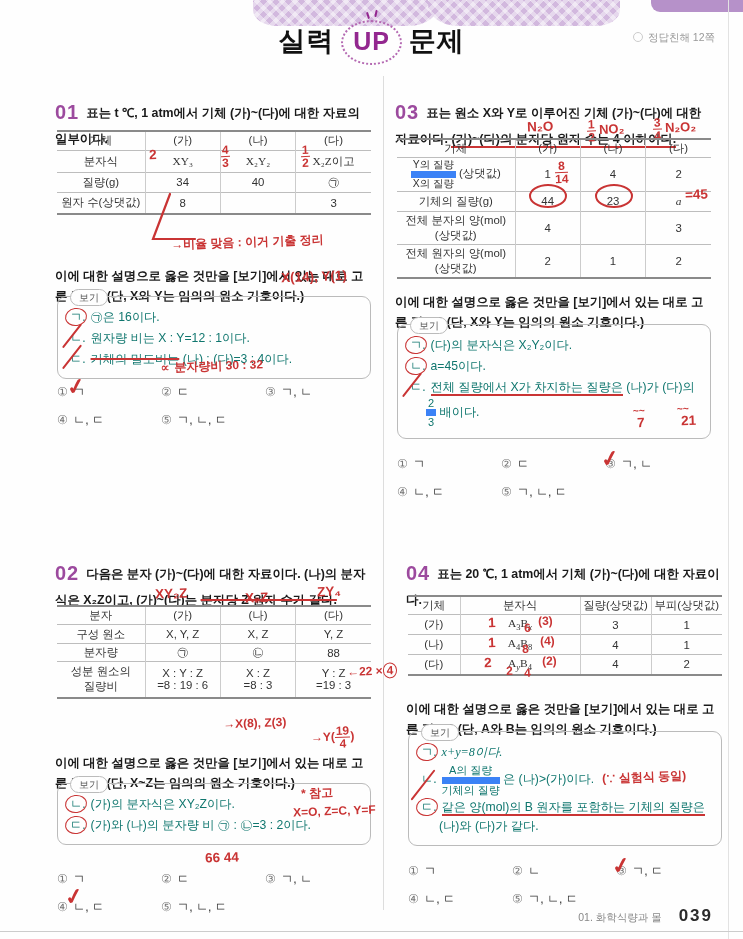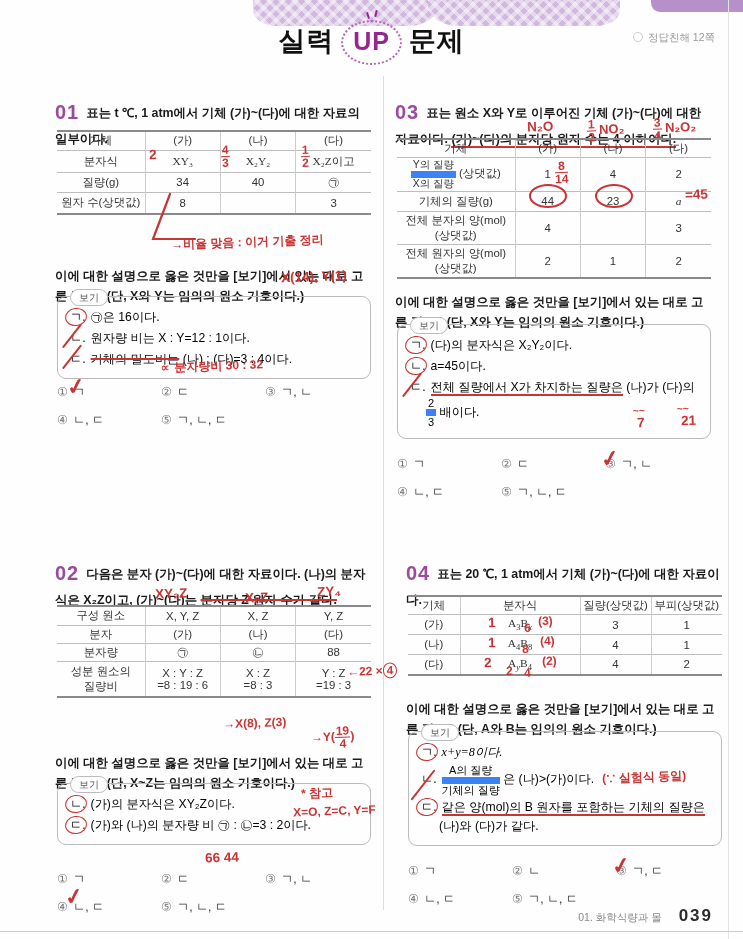--- a/index.html
+++ b/index.html
@@ -42,21 +42,21 @@
   .tbl td:first-child{border-left:none}
   .tbl tr + tr td{border-top:1px solid #bdbdbd}
   .tbl .lab{color:#333}
   .fr{display:inline-block;vertical-align:middle;text-align:center;line-height:1.15;font-size:10.4px}
   .fr span{display:block}
   .fr .top{border-bottom:7px solid #3b82f6;padding:0 2px}
   .ask{position:absolute;left:0;right:0;font-size:12.4px;font-weight:700;line-height:1.62;color:#1a1a1a}
   .bogi{position:absolute;left:2px;right:2px;border:1.3px solid #bbb;border-radius:9px;padding:9px 6px 7px 12px}
   .btag{position:absolute;top:-8px;left:12px;background:#fefefe;border:1.2px solid #bbb;border-radius:9px;
         padding:0 8px;font-size:10px;color:#555;line-height:15px}
-  .bi{position:relative;font-size:12.2px;line-height:1.55;margin:2px 0;color:#000000}
+  .bi{position:relative;font-size:12.2px;line-height:1.55;margin:2px 0;color:#0f766e}
   .bkey{position:relative;margin-right:5px;display:inline-block}
   .opts{position:absolute;left:2px;right:0}
   .orow{display:flex;margin-bottom:11px;font-size:12.2px;color:#333}
   .opt{width:104px}
   .onum{color:#777;margin-right:5px}
   sub{font-size:8.5px}
   .var{font-style:italic}
   
   .hw{position:absolute;color:#c93434;font-weight:700;white-space:nowrap;line-height:1.05;
       font-size:12px;transform:rotate(-2deg)}
@@ -176,31 +176,31 @@
     <span class="hw big" style="left:262px;top:40px">ZY₄</span>
 
     <table class="tbl" style="top:60px">
       <colgroup>
           <col style="width:88px">
           <col>
           <col>
           <col>
         </colgroup>
       <tbody>
-          <tr style="height:19px">
+          <tr style="height:18px">
+            <td class="lab">분자</td>
+            <td>(가)</td>
+            <td>(나)</td>
+            <td>(다)</td>
+          </tr>
+      <tr style="height:19px">
             <td class="lab">구성 원소</td>
             <td>X, Y, Z</td>
             <td>X, Z</td>
             <td>Y, Z</td>
-          </tr>
-      <tr style="height:18px">
-            <td class="lab">분자</td>
-            <td>(가)</td>
-            <td>(나)</td>
-            <td>(다)</td>
           </tr>
       <tr style="height:15px">
             <td class="lab">분자량</td>
             <td>㉠</td>
             <td>㉡</td>
             <td>88</td>
           </tr>
       <tr style="height:36px">
             <td class="lab"><span>성분 원소의</span><br><span>질량비</span></td>
             <td><span>X : Y : Z</span><br><span>=8 : 19 : 6</span></td>

